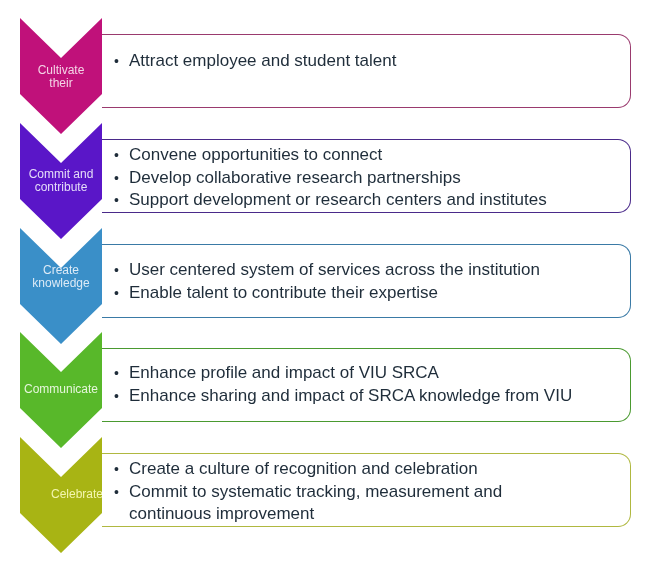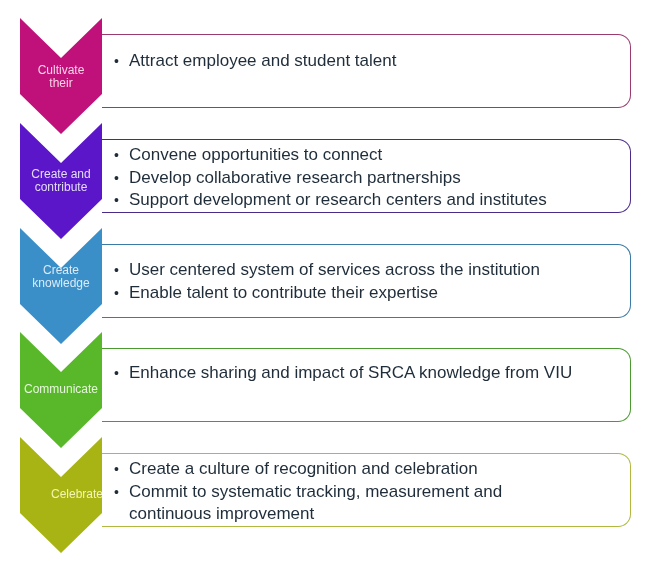--- a/index.html
+++ b/index.html
@@ -34,21 +34,21 @@
       </ul>
     </div>
   </div>
 
   <div class="step" style="top:123px;">
     <div class="chevron">
       <svg width="82" height="116">
         <polygon points="0,0 41,40 82,0 82,76 41,116 0,76" fill="#5a16c8"></polygon>
       </svg>
       <div class="chev-label" style="top:45px;color:#e4dcf8;">
-        <div>Create and</div>
+        <div>Commit and</div>
         <div>contribute</div>
       </div>
     </div>
     <div class="box" style="border-color:#4a2a8a;">
       <ul style="top:4px;">
         <li>Convene opportunities to connect</li>
         <li>Develop collaborative research partnerships</li>
         <li>Support development or research centers and institutes</li>
       </ul>
     </div>
@@ -76,20 +76,21 @@
     <div class="chevron">
       <svg width="82" height="116">
         <polygon points="0,0 41,40 82,0 82,76 41,116 0,76" fill="#58b82a"></polygon>
       </svg>
       <div class="chev-label" style="top:51px;color:#e6f6dc;">
         <div>Communicate</div>
       </div>
     </div>
     <div class="box" style="border-color:#4a9a30;">
       <ul style="top:13px;">
+        <li>Enhance profile and impact of VIU SRCA</li>
         <li>Enhance sharing and impact of SRCA knowledge from VIU</li>
       </ul>
     </div>
   </div>
 
   <div class="step" style="top:437px;">
     <div class="chevron">
       <svg width="82" height="116">
         <polygon points="0,0 41,40 82,0 82,76 41,116 0,76" fill="#a8b414"></polygon>
       </svg>

